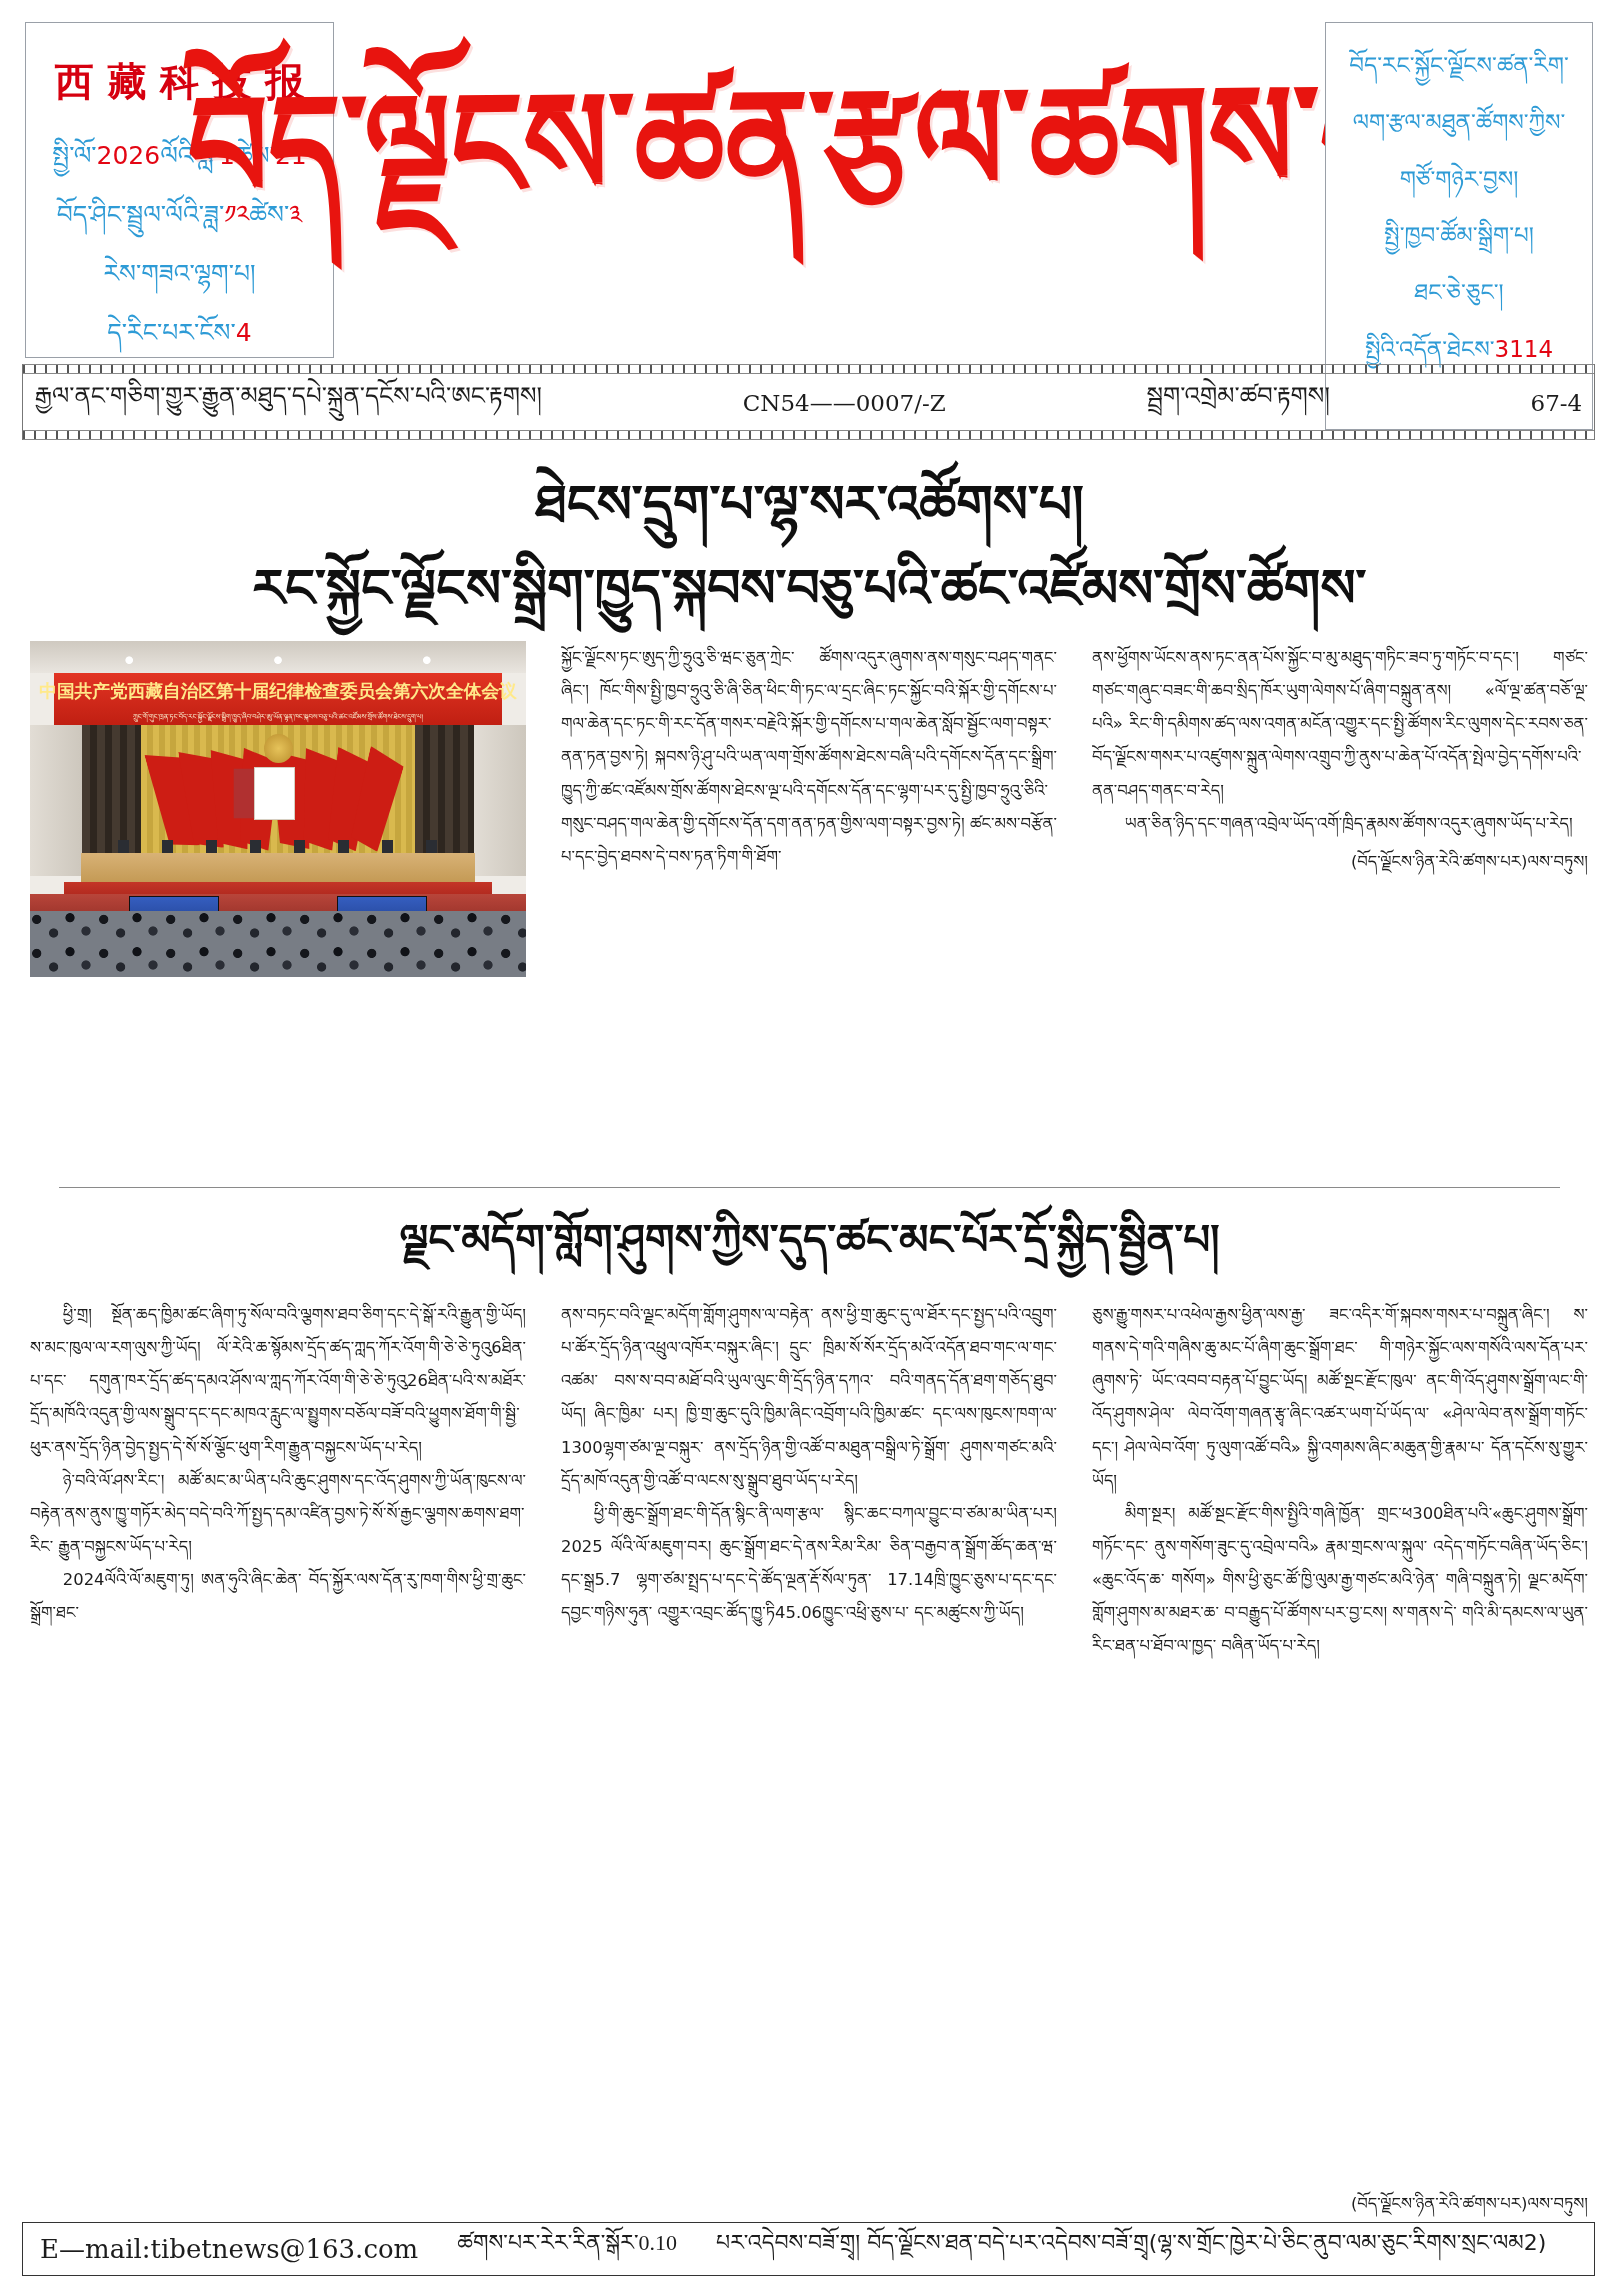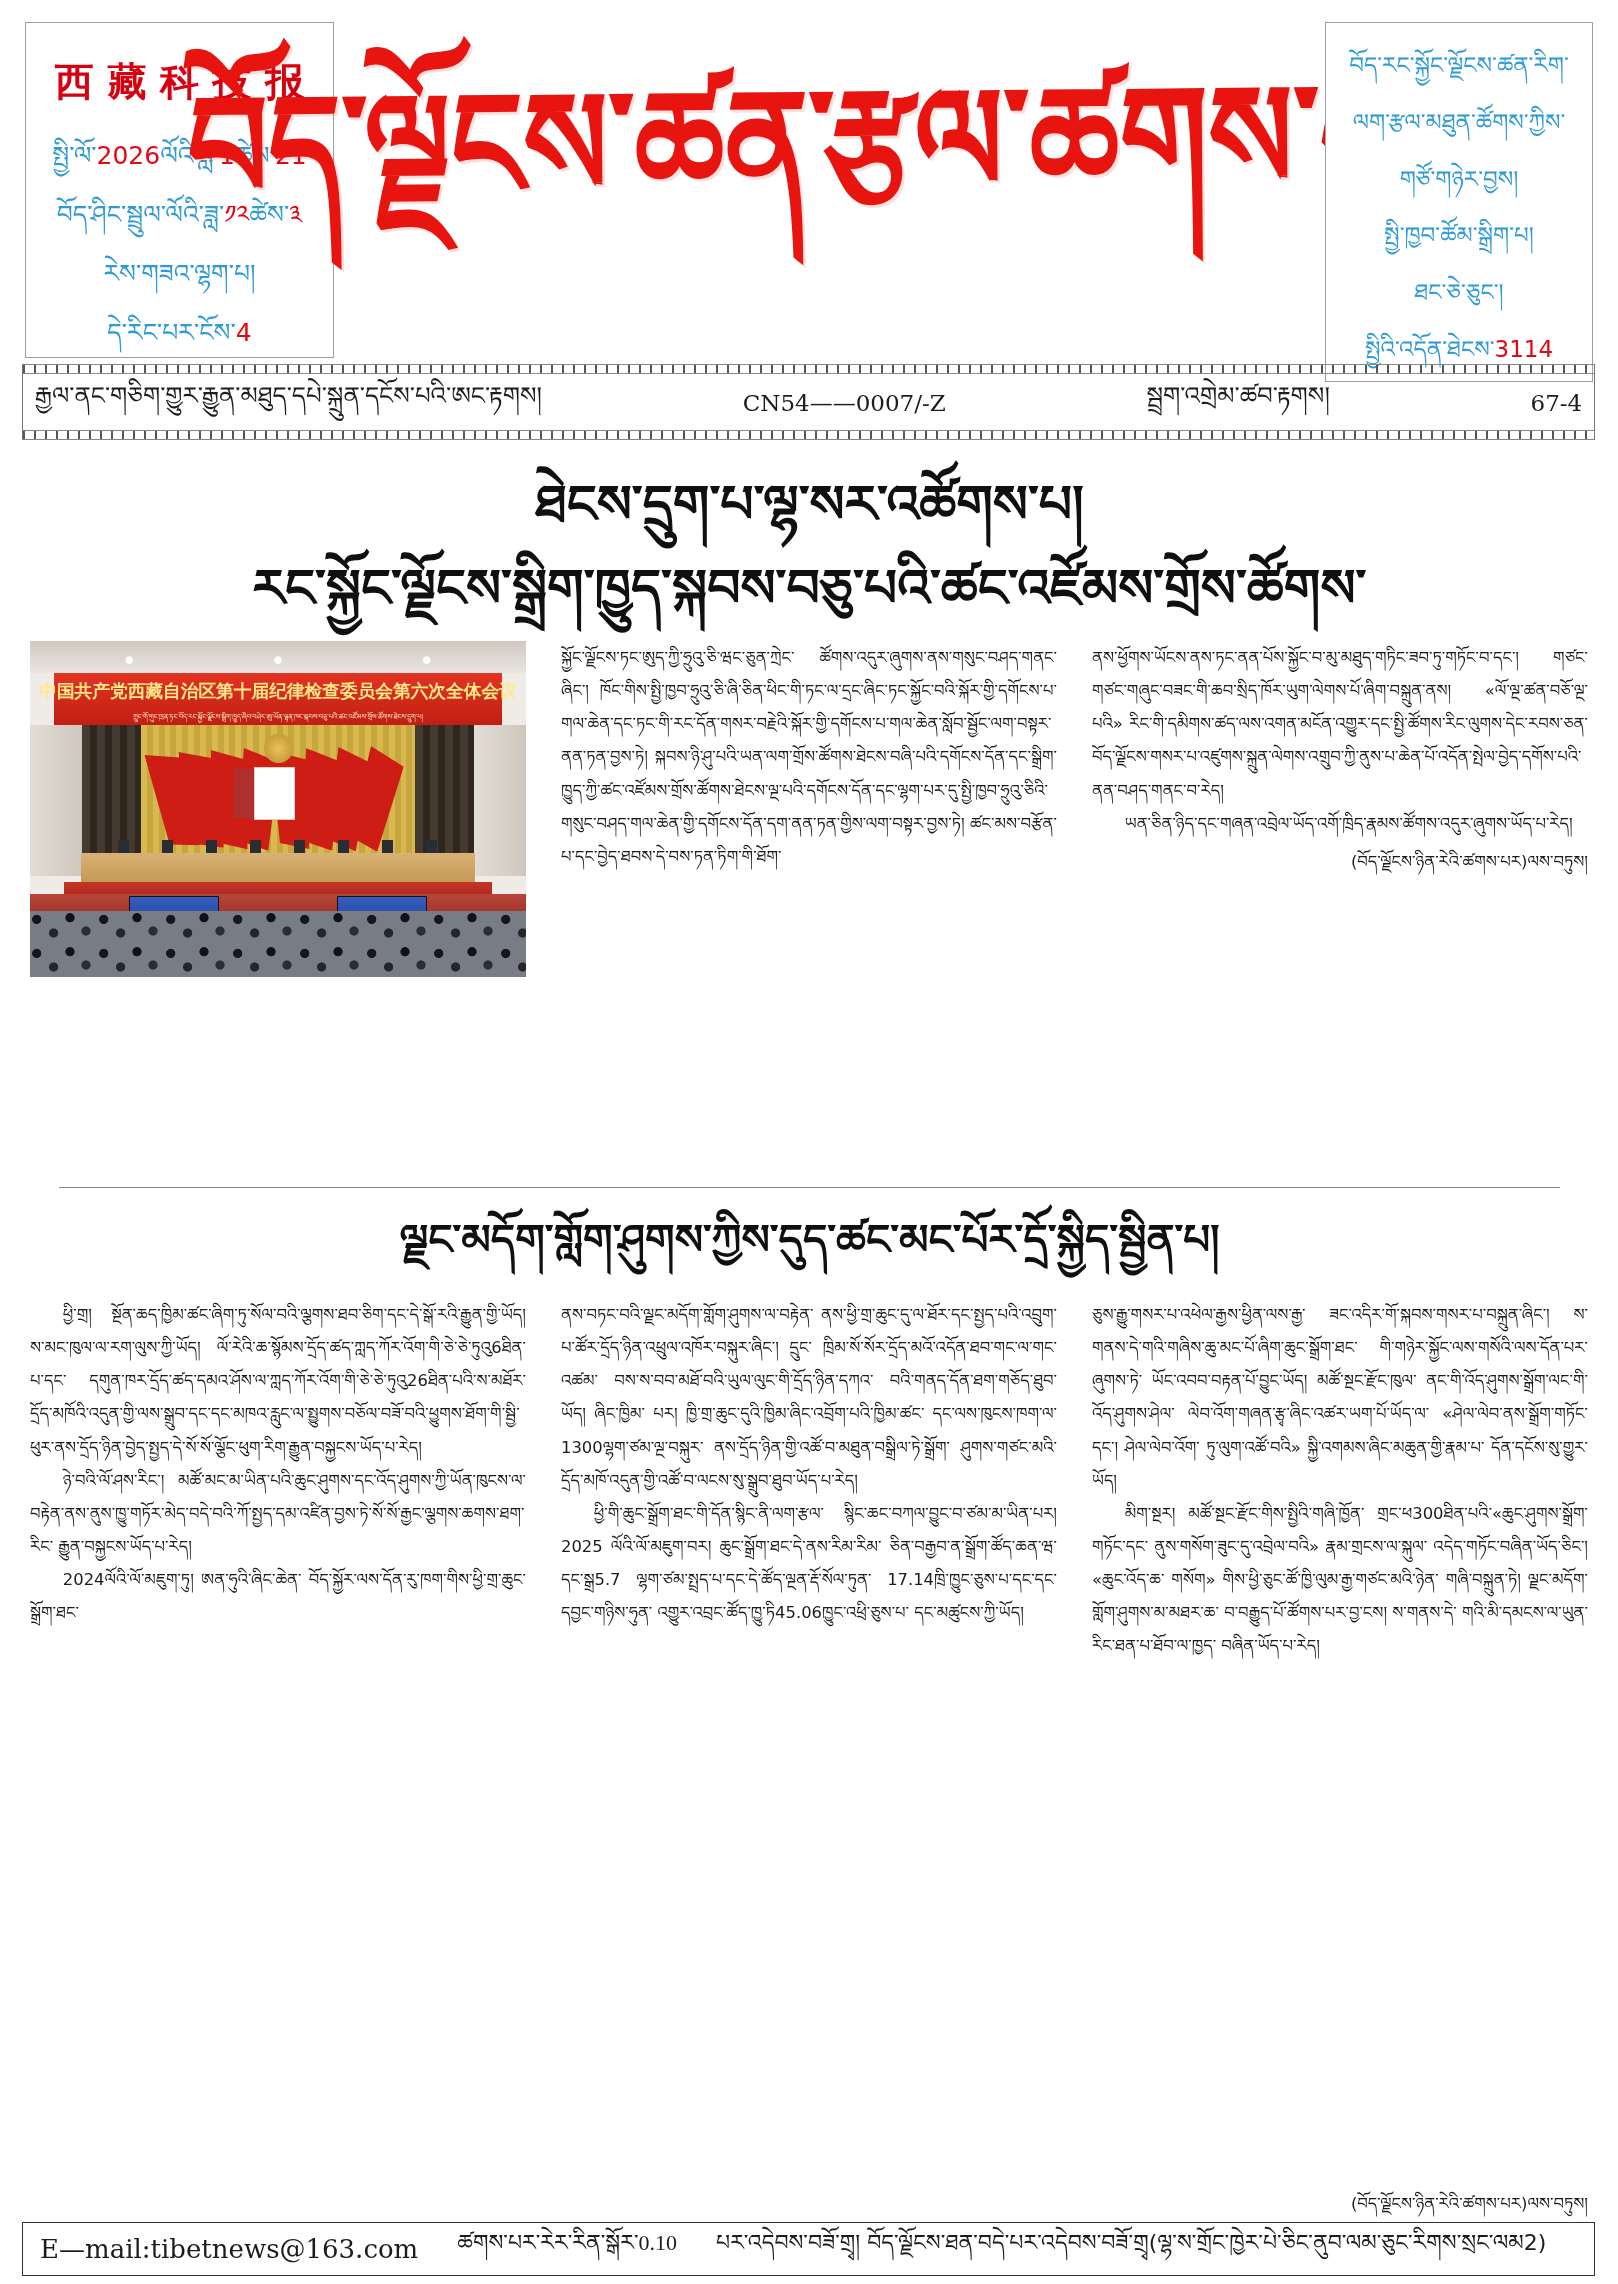--- a/index.html
+++ b/index.html
@@ -7,21 +7,21 @@
        font-family:"DejaVu Sans",sans-serif;color:#1c1c1c;}
   .abs{position:absolute;}
   
   .hbox{border:0.8px solid #9aa0a8;background:#fff;box-sizing:border-box;}
   #left-box{left:25px;top:22px;width:309px;height:336px;text-align:center;}
   #left-box .cn{margin-top:32px;font-size:39px;font-weight:bold;color:#d6000f;
 romatic      letter-spacing:11.8px;font-family:"DejaVu Serif",serif;}
   .blue{color:#2e9bd6;}
   .rednum{color:#e30613;}
   #left-box .line{font-size:25px;margin-top:34px;line-height:1;}
-  #right-box{left:1325px;top:22px;width:268px;height:360px;text-align:center;}
+  #right-box{left:1325px;top:22px;width:268px;height:408px;text-align:center;}
   #right-box .line{font-size:23px;margin-top:28px;line-height:1.25;}
   
   #masthead{left:363px;top:15px;width:970px;height:337px;display:flex;
             align-items:center;justify-content:center;}
   #masthead .title{color:#e8140f;font-size:126px;font-weight:900;
             transform:scaleY(1.15) rotate(-.5deg);white-space:nowrap;
             text-shadow:2.5px 2.5px 0 #e8140f22;}
   
   #info-bar{left:22px;top:364px;width:1573px;height:76px;box-sizing:border-box;
             border-left:0.8px solid #777;border-right:0.8px solid #777;}

